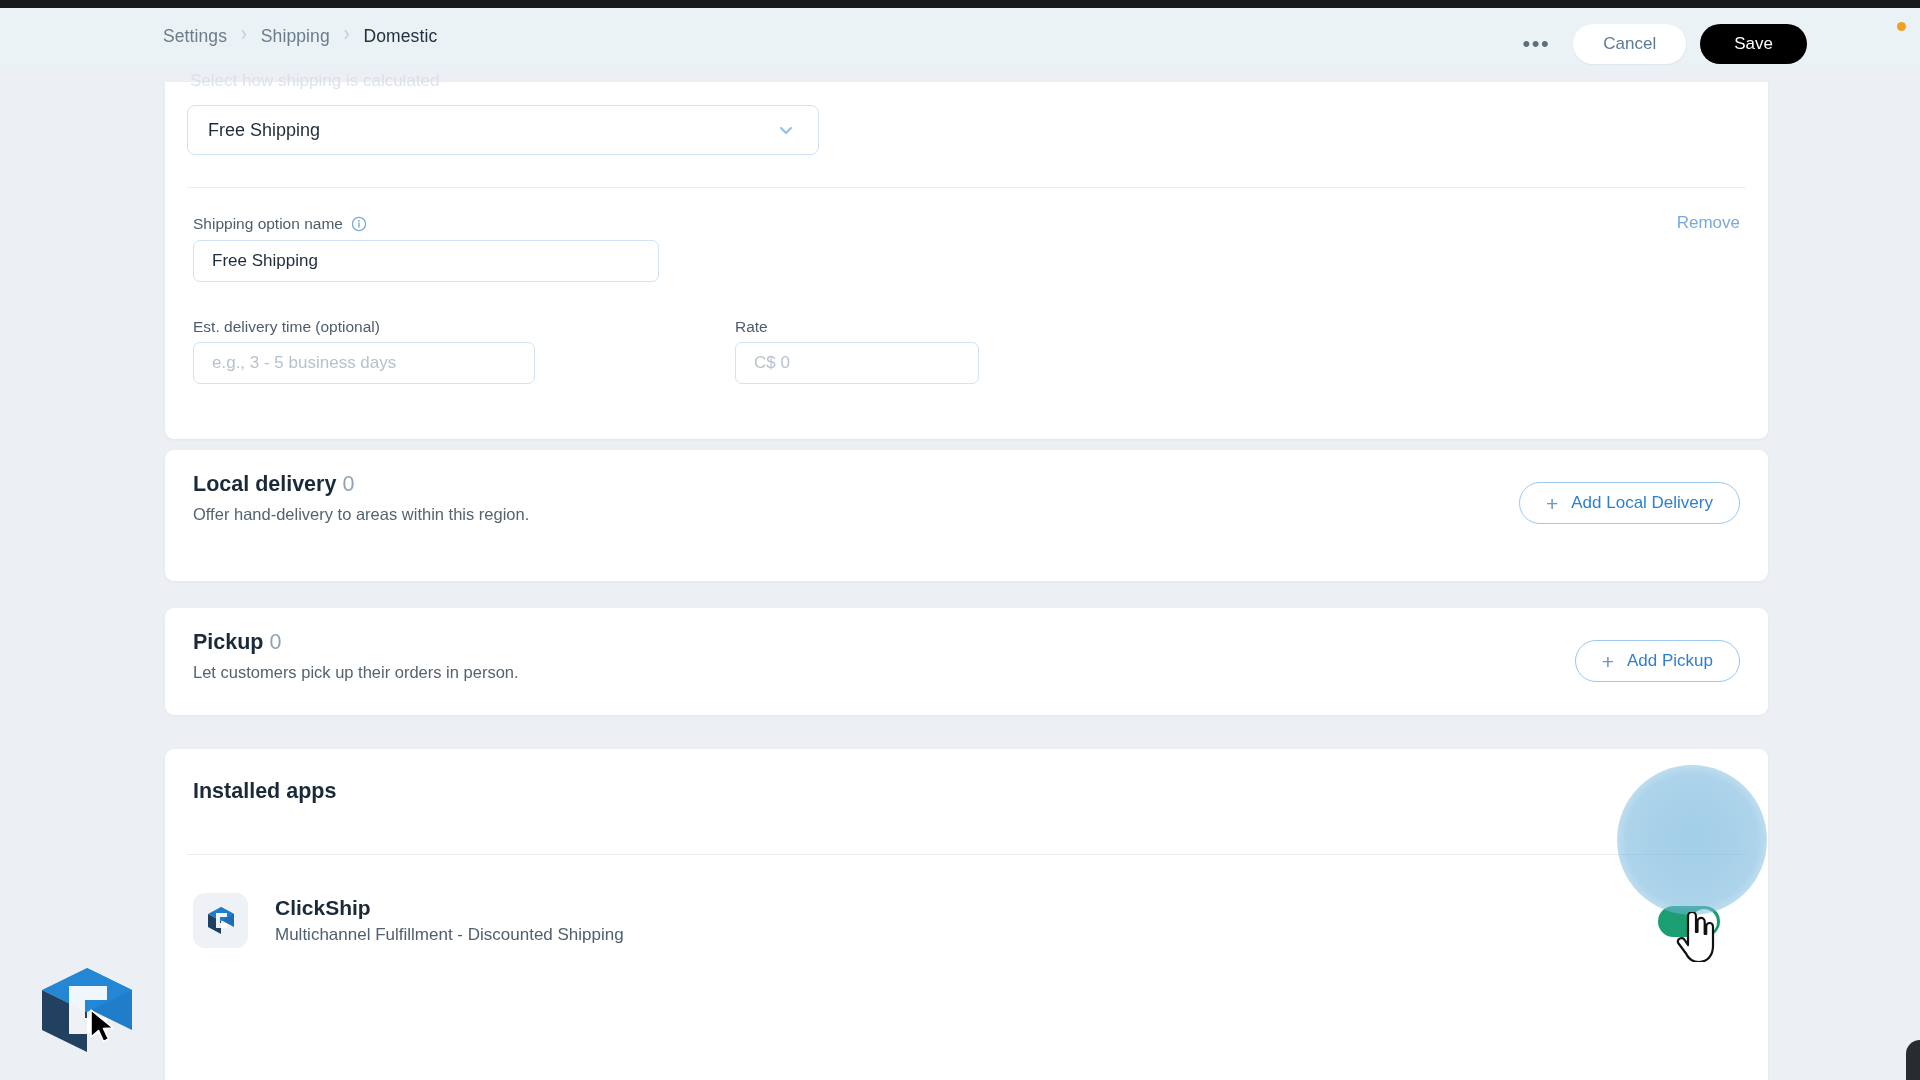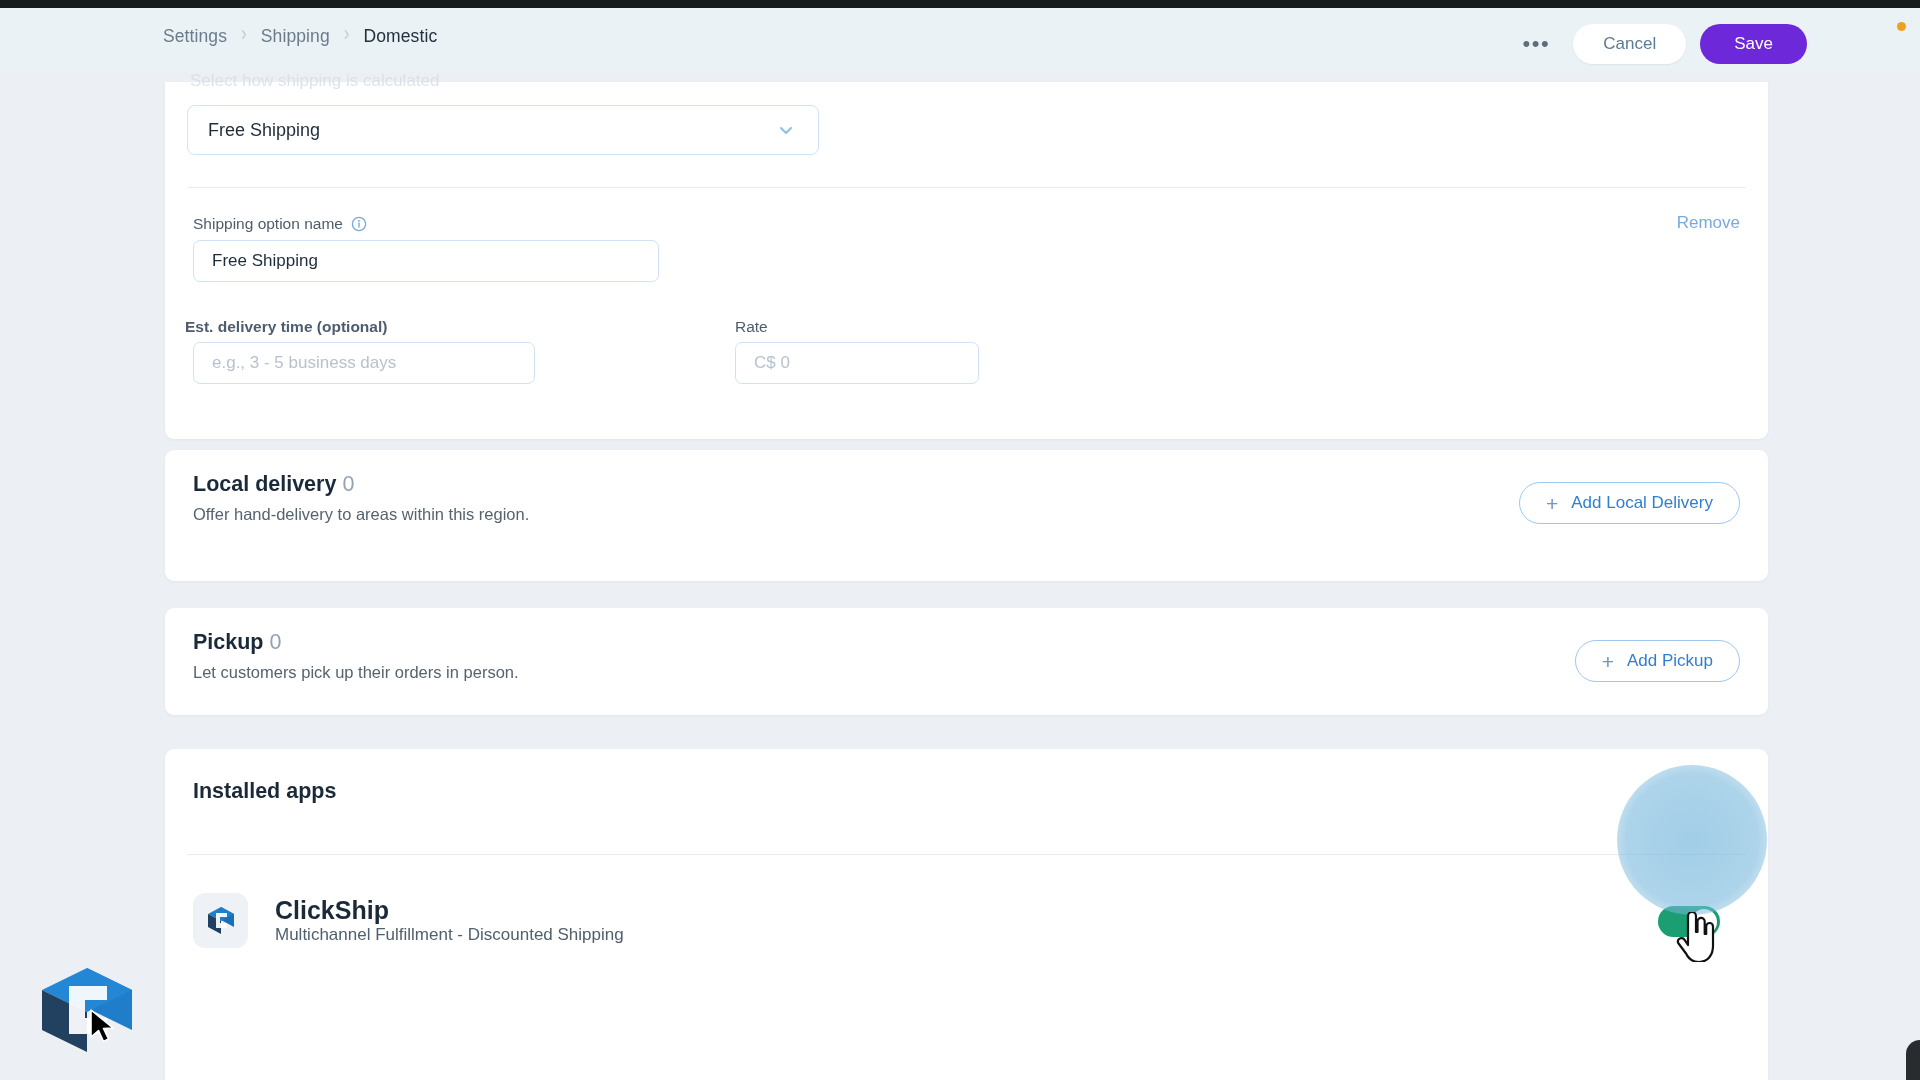--- a/index.html
+++ b/index.html
@@ -45,21 +45,21 @@
     letter-spacing: 1.5px; cursor: pointer; border-radius: 20px;
   }
   .btn-cancel {
     height: 40px; padding: 0 30px; border-radius: 20px;
     background: #ffffff; color: #5b7a96; border: none;
     font-size: 17px; cursor: pointer;
     box-shadow: 0 1px 2px rgba(30,60,90,.07);
   }
   .btn-save {
     height: 40px; padding: 8px 34px; border-radius: 20px;
-    background: #6d28d9; color: #ffffff; border: none;
+    background: #000000; color: #ffffff; border: none;
     font-size: 17px; cursor: pointer;
   }
   .orange-dot {
     position: absolute; top: 14px; right: 14px;
     width: 9px; height: 9px; border-radius: 50%;
     background: #f0a020;
   }
 
   
   .content {
@@ -113,21 +113,21 @@
 
   .input {
     position: absolute; height: 42px;
     border: 1.3px solid #cfe3f5; border-radius: 7px;
     background: #fff; font-size: 17px; color: #1f2d3b;
     padding: 0 18px; font-family: inherit; outline: none;
   }
   .input::placeholder { color: #b7c2cd; }
   .in-option-name { top: 158px; left: 28px; width: 466px; }
 
-  .lbl-delivery { top: 236px; left: 20px; font-weight: bold; }
+  .lbl-delivery { top: 236px; left: 28px; }
   .in-delivery { top: 260px; left: 28px; width: 342px; }
   .lbl-rate { top: 236px; left: 570px; }
   .in-rate { top: 260px; left: 570px; width: 244px; }
 
   .remove-link {
     position: absolute; top: 131px; right: 28px;
     font-size: 17px; color: #7ba9de; cursor: pointer;
     background: none; border: none; font-family: inherit;
   }
 
@@ -173,21 +173,21 @@
     position: absolute; top: 119px; left: 0; right: 0; height: 118px;
   }
   .app-icon {
     position: absolute; top: 25px; left: 28px;
     width: 55px; height: 55px; border-radius: 12px;
     background: #eef1f5; display: flex;
     align-items: center; justify-content: center;
   }
   .app-name {
     position: absolute; top: 28px; left: 110px;
-    font-size: 25px; font-weight: 700; color: #1b2a39;
+    font-size: 21px; font-weight: 700; color: #1b2a39;
   }
   .app-desc {
     position: absolute; top: 57px; left: 110px;
     font-size: 17px; color: #51606e;
   }
 
   
   .toggle {
     position: absolute; top: 38px; right: 48px;
     width: 62px; height: 31px; border-radius: 16px;

